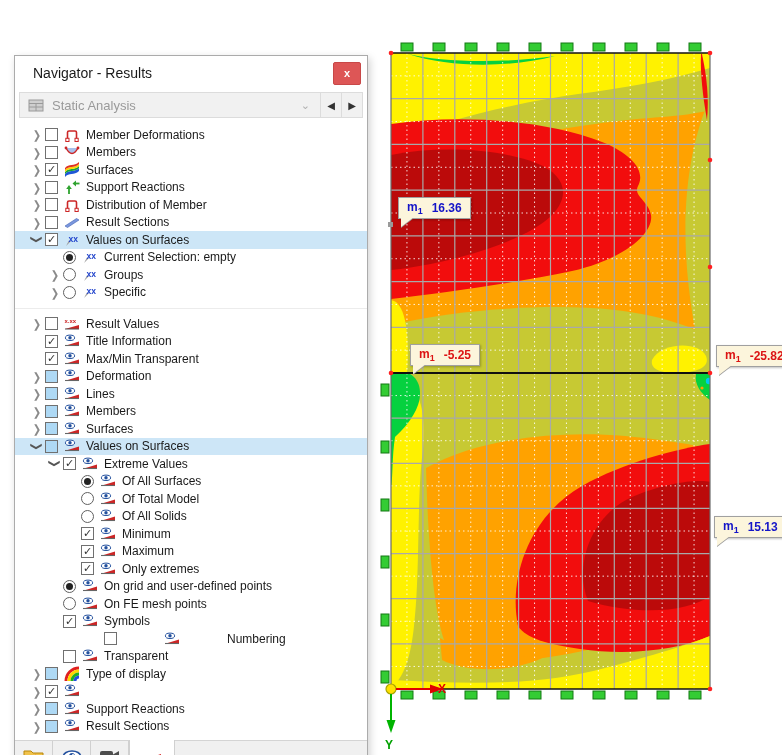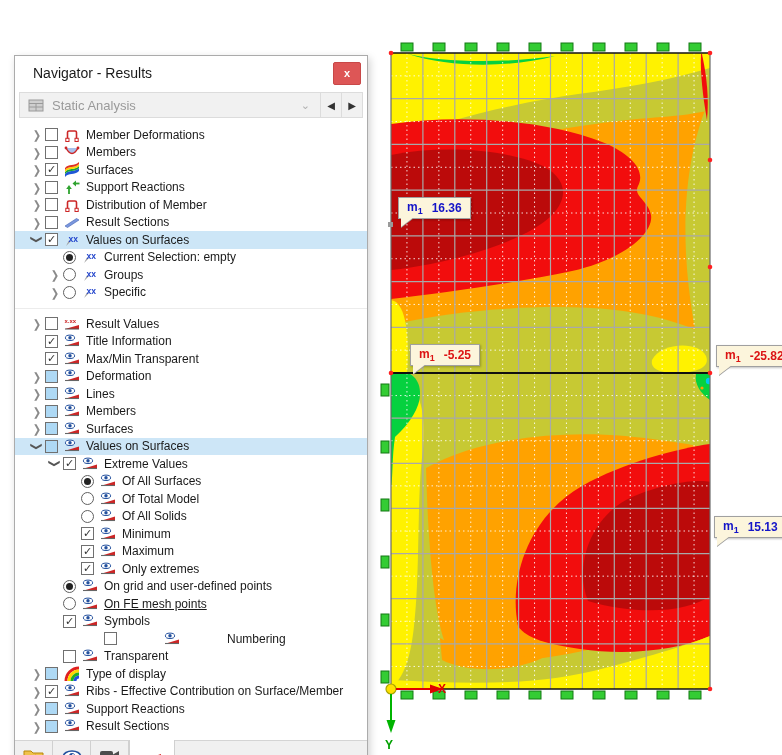--- a/index.html
+++ b/index.html
@@ -436,21 +436,21 @@
           <span class="ticon">
             <svg viewBox="0 0 16 16">
               <path d="M2 12.5 H15 V8.5 Z" fill="#cc2626"></path>
               <line x1="1" y1="12.5" x2="15" y2="12.5" stroke="#666" stroke-width="1.1"></line>
               <ellipse cx="6" cy="4.8" rx="4.6" ry="2.7" fill="#fff" stroke="#23509e" stroke-width="1"></ellipse>
               <circle cx="6" cy="4.8" r="1.7" fill="#23509e"></circle>
             </svg>
           </span>
           <span class="tlabel">On grid and user-defined points</span>
         </div>
-        <div class="trow" style="padding-left: 32px; text-decoration: underline;">
+        <div class="trow" style="padding-left: 32px;">
           <span class="slot-exp"></span>
           <span class="rd"></span>
           <span class="ticon">
             <svg viewBox="0 0 16 16">
               <path d="M2 12.5 H15 V8.5 Z" fill="#cc2626"></path>
               <line x1="1" y1="12.5" x2="15" y2="12.5" stroke="#666" stroke-width="1.1"></line>
               <ellipse cx="6" cy="4.8" rx="4.6" ry="2.7" fill="#fff" stroke="#23509e" stroke-width="1"></ellipse>
               <circle cx="6" cy="4.8" r="1.7" fill="#23509e"></circle>
             </svg>
           </span>
@@ -516,21 +516,20 @@
           </span>
           <span class="cb">✓</span>
           <span class="ticon">
             <svg viewBox="0 0 16 16">
               <path d="M2 12.5 H15 V8.5 Z" fill="#cc2626"></path>
               <line x1="1" y1="12.5" x2="15" y2="12.5" stroke="#666" stroke-width="1.1"></line>
               <ellipse cx="6" cy="4.8" rx="4.6" ry="2.7" fill="#fff" stroke="#23509e" stroke-width="1"></ellipse>
               <circle cx="6" cy="4.8" r="1.7" fill="#23509e"></circle>
             </svg>
           </span>
-          <span class="tlabel">Ribs - Effective Contribution on Surface/Member</span>
         </div>
         <div class="trow" style="padding-left: 14px;">
           <span class="slot-exp">
             <span class="exp-c">❯</span>
           </span>
           <span class="cb partial"></span>
           <span class="ticon">
             <svg viewBox="0 0 16 16">
               <path d="M2 12.5 H15 V8.5 Z" fill="#cc2626"></path>
               <line x1="1" y1="12.5" x2="15" y2="12.5" stroke="#666" stroke-width="1.1"></line>

